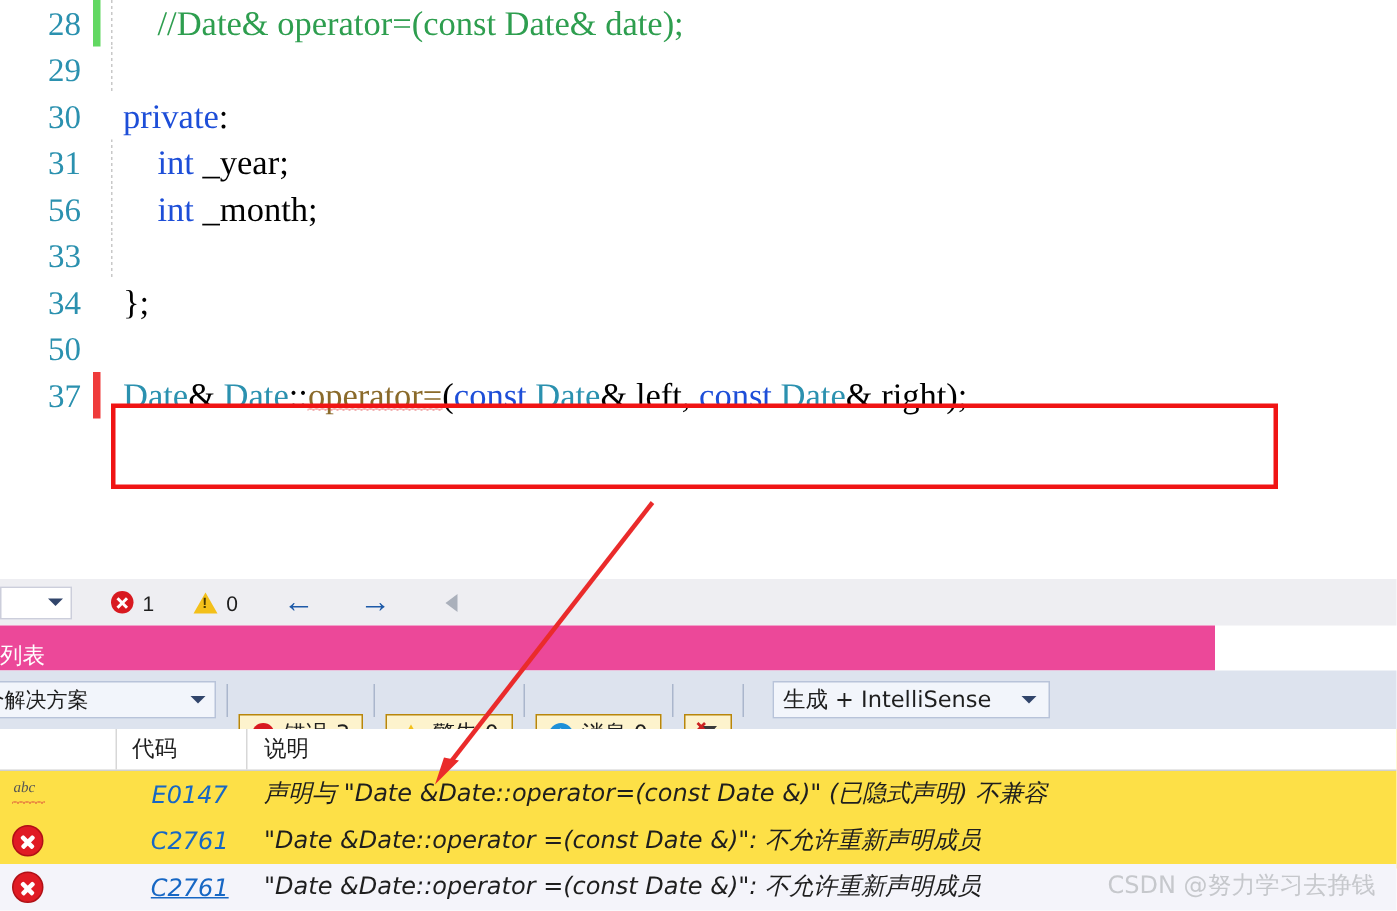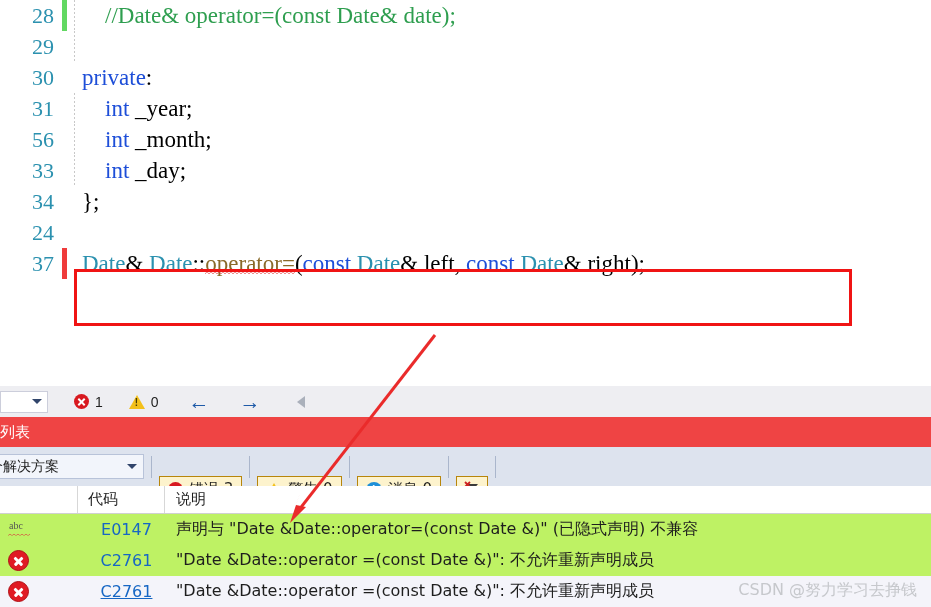--- a/index.html
+++ b/index.html
@@ -211,26 +211,26 @@
     width: 0; height: 0;
     border-top: 6px solid transparent;
     border-bottom: 6px solid transparent;
     border-right: 8px solid #aab0bb;
   }
 
   
   .tw-titlebar {
     position: absolute;
     left: 0; top: 417px;
-    width: 931px;
+    width: 810px;
     height: 30px;
-    background: #ef4444;
+    background: #ec4899;
     color: #ffffff;
     display: flex;
-    align-items: center;
+    align-items: flex-end;
   }
   .tw-title {
     font-size: 15px;
     color: #ffffff;
     font-family: "DejaVu Sans", sans-serif;
     margin-left: 0px;
   }
   
   .tw-toolbar {
     position: absolute;
@@ -308,21 +308,21 @@
     font-family: "DejaVu Sans", sans-serif;
     margin-left: 12px;
   }
 
   
   .grid {
     position: absolute;
     left: 0; top: 486px;
     width: 931px;
     height: 93px;
-    background: #bef264;
+    background: #fde047;
   }
   .grid-head {
     display: flex;
     height: 27px;
     align-items: center;
     background: #ffffff;
     border-bottom: 1px solid #d0d0d0;
     font-size: 15px;
     color: #1e1e1e;
     font-family: "DejaVu Sans", sans-serif;
@@ -330,20 +330,21 @@
   .gh-icon { width: 78px; border-right: 1px solid #d7d7d7; height: 27px; box-sizing:border-box;}
   .gh-code { width: 87px; border-right: 1px solid #d7d7d7; height: 27px; box-sizing:border-box; padding-left: 10px; line-height: 26px;}
   .gh-desc { flex: 1; height: 27px; box-sizing:border-box; padding-left: 11px; line-height: 26px;}
   .grid-row {
     display: flex;
     height: 31px;
     align-items: center;
     font-size: 16px;
     color: #1e1e1e;
     font-family: "DejaVu Sans", sans-serif;
+    font-style: italic;
   }
   .grid-row.alt { background: #f4f4fa; }
   .gr-icon { width: 78px; display: flex; align-items: center; justify-content: flex-start; padding-left: 8px; box-sizing: border-box;}
   .gr-code { width: 87px; color: #1767c4; box-sizing: border-box; padding-left: 10px; text-align: center;}
   .gr-code.link { text-decoration: underline; }
   .gr-desc { flex: 1; box-sizing: border-box; padding-left: 11px; white-space: nowrap; }
   .ico-err-lg {
     width: 21px; height: 21px;
     border-radius: 50%;
     background: #e01b24;
@@ -429,30 +430,29 @@
       <div class="code-row">
         <div class="gutter-num">56</div>
         <div class="changebar "></div>
         <div class="indentline dotted"></div>
         <div class="code-text"><span class="tk-plain">    </span><span class="tk-keyword">int</span><span class="tk-plain"> _month;</span></div>
       </div>
       <div class="code-row">
         <div class="gutter-num">33</div>
         <div class="changebar "></div>
         <div class="indentline dotted"></div>
-        <div class="code-text"><span class="tk-plain">    </span><span class="tk-keyword">int</span><span class="tk-plain"> _day;</span></div>
       </div>
       <div class="code-row">
         <div class="gutter-num">34</div>
         <div class="changebar "></div>
         <div class="indentline"></div>
         <div class="code-text"><span class="tk-plain">};</span></div>
       </div>
       <div class="code-row">
-        <div class="gutter-num">24</div>
+        <div class="gutter-num">50</div>
         <div class="changebar "></div>
         <div class="indentline"></div>
         <div class="code-text"><span class="tk-plain"></span></div>
       </div>
       <div class="code-row">
         <div class="gutter-num">37</div>
         <div class="changebar red"></div>
         <div class="indentline"></div>
         <div class="code-text"><span class="tk-type">Date</span><span class="tk-plain">&amp; </span><span class="tk-type">Date</span><span class="tk-plain">::</span><span class="tk-func">operator=</span><span class="tk-plain">(</span><span class="tk-keyword">const</span><span class="tk-plain"> </span><span class="tk-type">Date</span><span class="tk-plain">&amp; left, </span><span class="tk-keyword">const</span><span class="tk-plain"> </span><span class="tk-type">Date</span><span class="tk-plain">&amp; right);</span></div>
       </div>
@@ -516,20 +516,24 @@
   <div class="tb-toggle icononly">
     <span class="ico-filter">
       <svg width="18" height="18" viewBox="0 0 18 18">
         <polygon points="3,3 15,3 10,9 10,16 8,14 8,9" fill="#3a3a3a"></polygon>
         <path d="M2 1 L7 6 M7 1 L2 6" stroke="#cc2222" stroke-width="1.8" fill="none"></path>
       </svg>
     </span>
   </div>
   <div class="tb-sep"></div>
 
+  <div class="tb-build">
+    <span>生成 + IntelliSense</span>
+    <span class="caret-down"></span>
+  </div>
 </div>
 
 <div class="grid">
   <div class="grid-head">
     <div class="gh-icon"></div>
     <div class="gh-code">代码</div>
     <div class="gh-desc">说明</div>
   </div>
   <div id="grid-rows">
       <div class="grid-row">

